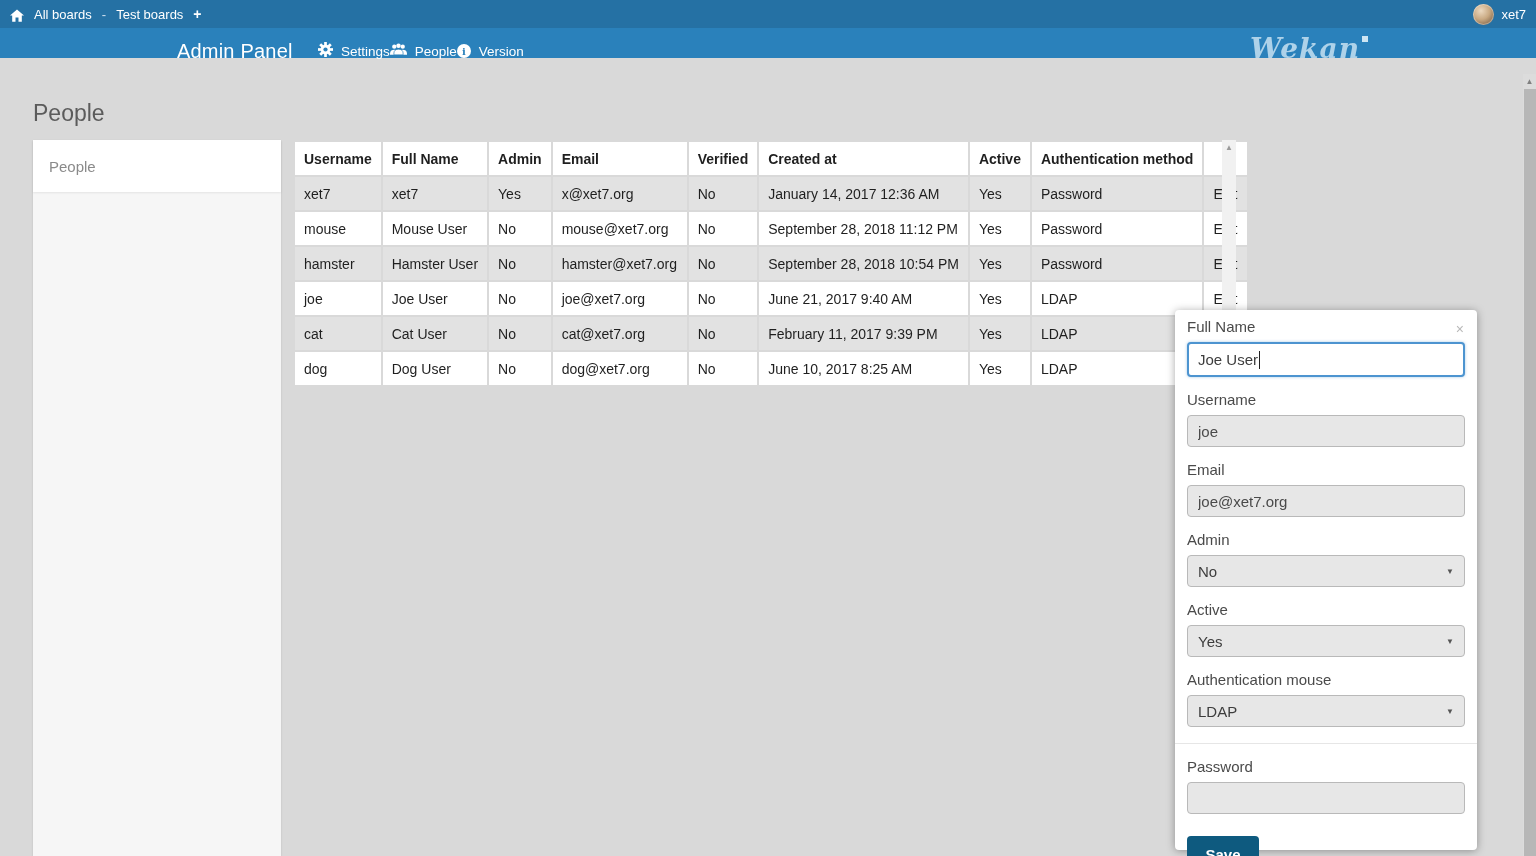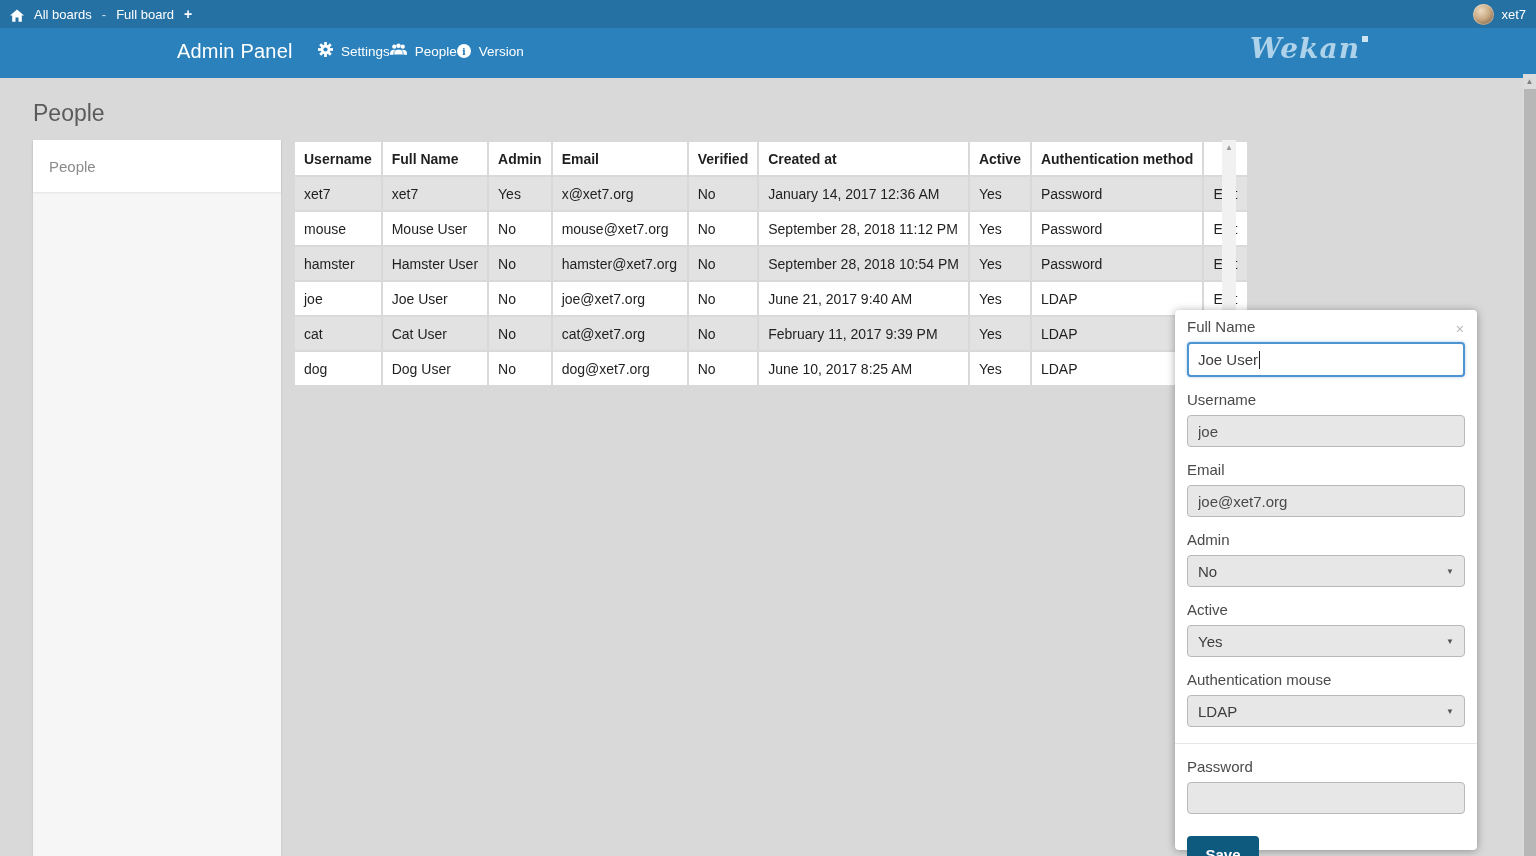--- a/index.html
+++ b/index.html
@@ -13,21 +13,21 @@
   .crumbs .home { display:flex; align-items:center; }
   .crumb-link { color:#fff; cursor:pointer; }
   .crumb-sep { color:#cfe2f0; }
   .plus { font-weight:bold; font-size:14px; cursor:pointer; }
   .topbar-right { margin-left:auto; display:flex; align-items:center; gap:7px; padding-right:10px; }
   .avatar { width:21px; height:21px; border-radius:50%;
             background: radial-gradient(circle at 38% 32%, #ecd9c0 0%, #c9a982 45%, #8b6f52 78%, #5e4a36 100%);
             box-shadow: inset 0 0 0 1px rgba(255,255,255,.35); }
 
   
-  .appbar { position:absolute; left:0; top:28px; width:1536px; height:50px; background:#2a81bb;
+  .appbar { position:absolute; left:0; top:28px; width:1536px; height:30px; background:#2a81bb;
             display:flex; align-items:center; color:#fff; }
   .app-title { position:absolute; left:177px; top:0; height:46px; display:flex; align-items:center;
                font-size:20px; font-weight:400; letter-spacing:.2px; }
   .appnav { position:absolute; left:318px; top:0; height:46px; display:flex; align-items:center; }
   .navitem { display:flex; align-items:center; gap:8px; font-size:13.5px; cursor:pointer; }
   .info-circle { width:14px; height:14px; border-radius:50%; background:#fff; color:#2a81bb;
                  font-weight:bold; font-size:10px; font-family:"DejaVu Serif",serif;
                  display:flex; align-items:center; justify-content:center; }
   .logo { position:absolute; right:168px; top:4px; display:flex; align-items:flex-start;
           color:#aed2e9; font-family:"DejaVu Serif",serif; font-style:italic; font-weight:bold;
@@ -95,21 +95,21 @@
 
   <div class="topbar">
     <div class="crumbs">
       <span class="home">
         <svg width="14" height="13" viewBox="0 0 16 14">
             <path fill="#ffffff" d="M8 0 L16 7 H13.5 V14 H9.7 V9.2 H6.3 V14 H2.5 V7 H0 Z"></path>
           </svg>
       </span>
       <span class="crumb-link">All boards</span>
       <span class="crumb-sep">-</span>
-      <span class="crumb-link">Full board</span>
+      <span class="crumb-link">Test boards</span>
       <span class="plus">+</span>
     </div>
     <div class="topbar-right">
       <span class="avatar"></span>
       <span>xet7</span>
     </div>
   </div>
 
   <div class="appbar">
     <div class="app-title">Admin Panel</div>

